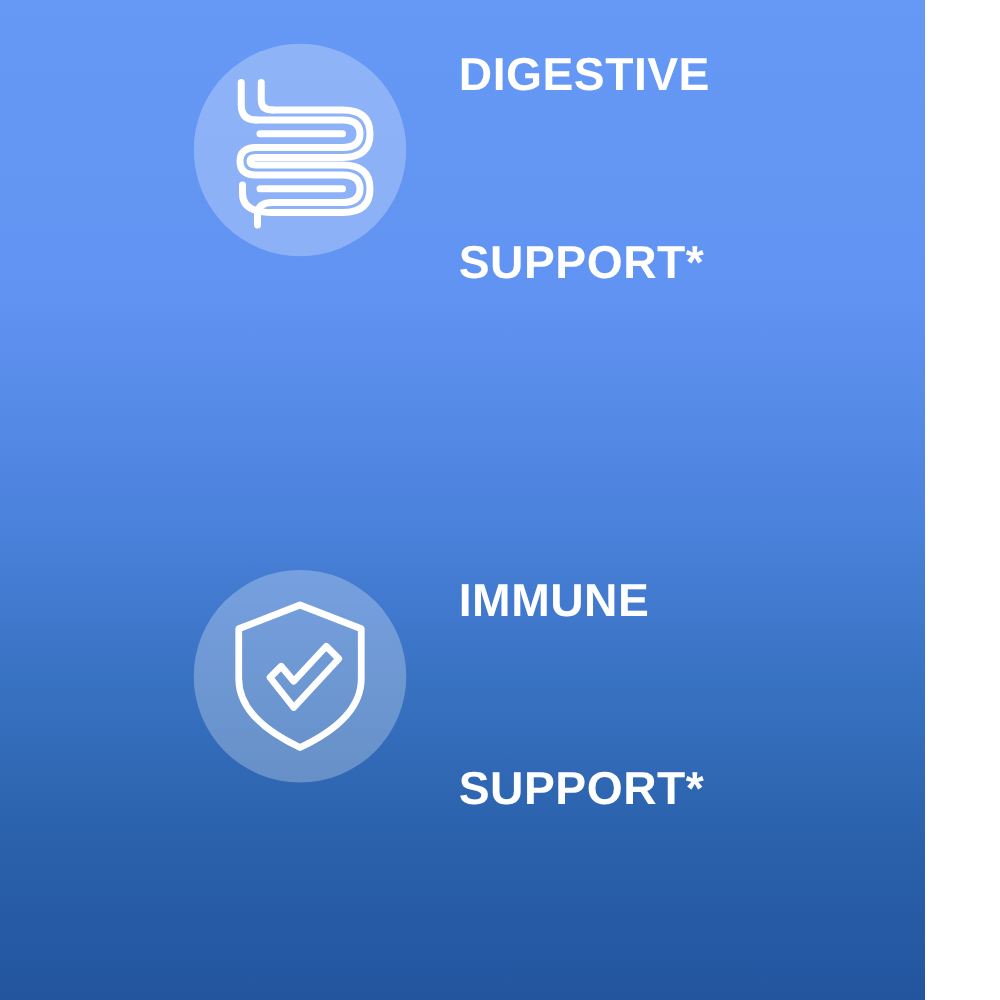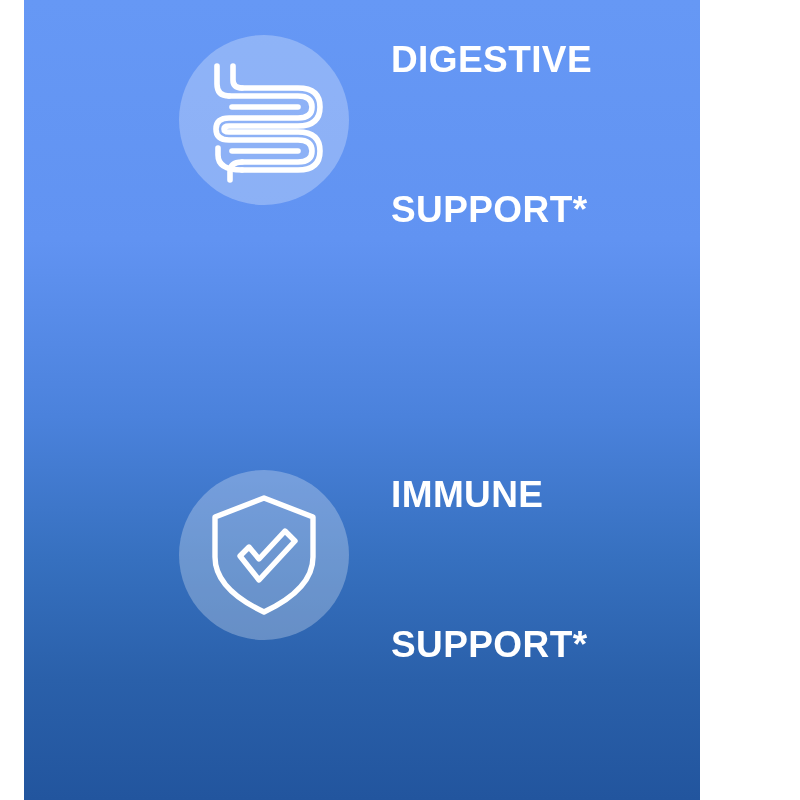--- a/index.html
+++ b/index.html
@@ -9,49 +9,48 @@
   }
   body {
     width: 800px;
     height: 800px;
     overflow: hidden;
     font-family: "Liberation Sans", sans-serif;
   }
 
   #panel {
     position: relative;
-    width: 676px;
+    width: 740px;
     height: 800px;
     background: linear-gradient(to bottom,
         #6698f5 0%,
         #6193f2 30%,
         #4b82dc 52%,
         #3670bf 70%,
         #2a60aa 85%,
         #22559e 100%);
     box-sizing: border-box;
     display: flex;
     flex-direction: column;
     justify-content: flex-start;
     align-items: stretch;
-    margin-left: 24px;
   }
 
   .feature-row {
     position: absolute;
     left: 0;
     width: 800px;
     height: 200px;
     display: flex;
     flex-direction: row;
     align-items: center;
   }
 
   #feature-row-0 { top: 35px; }
-  #feature-row-1 { top: 470px; }
+  #feature-row-1 { top: 456px; }
 
   .icon-badge {
     position: absolute;
     left: 155px;
     top: 0;
     width: 170px;
     height: 170px;
     border-radius: 50%;
     background: rgba(255, 255, 255, 0.27);
     display: flex;

